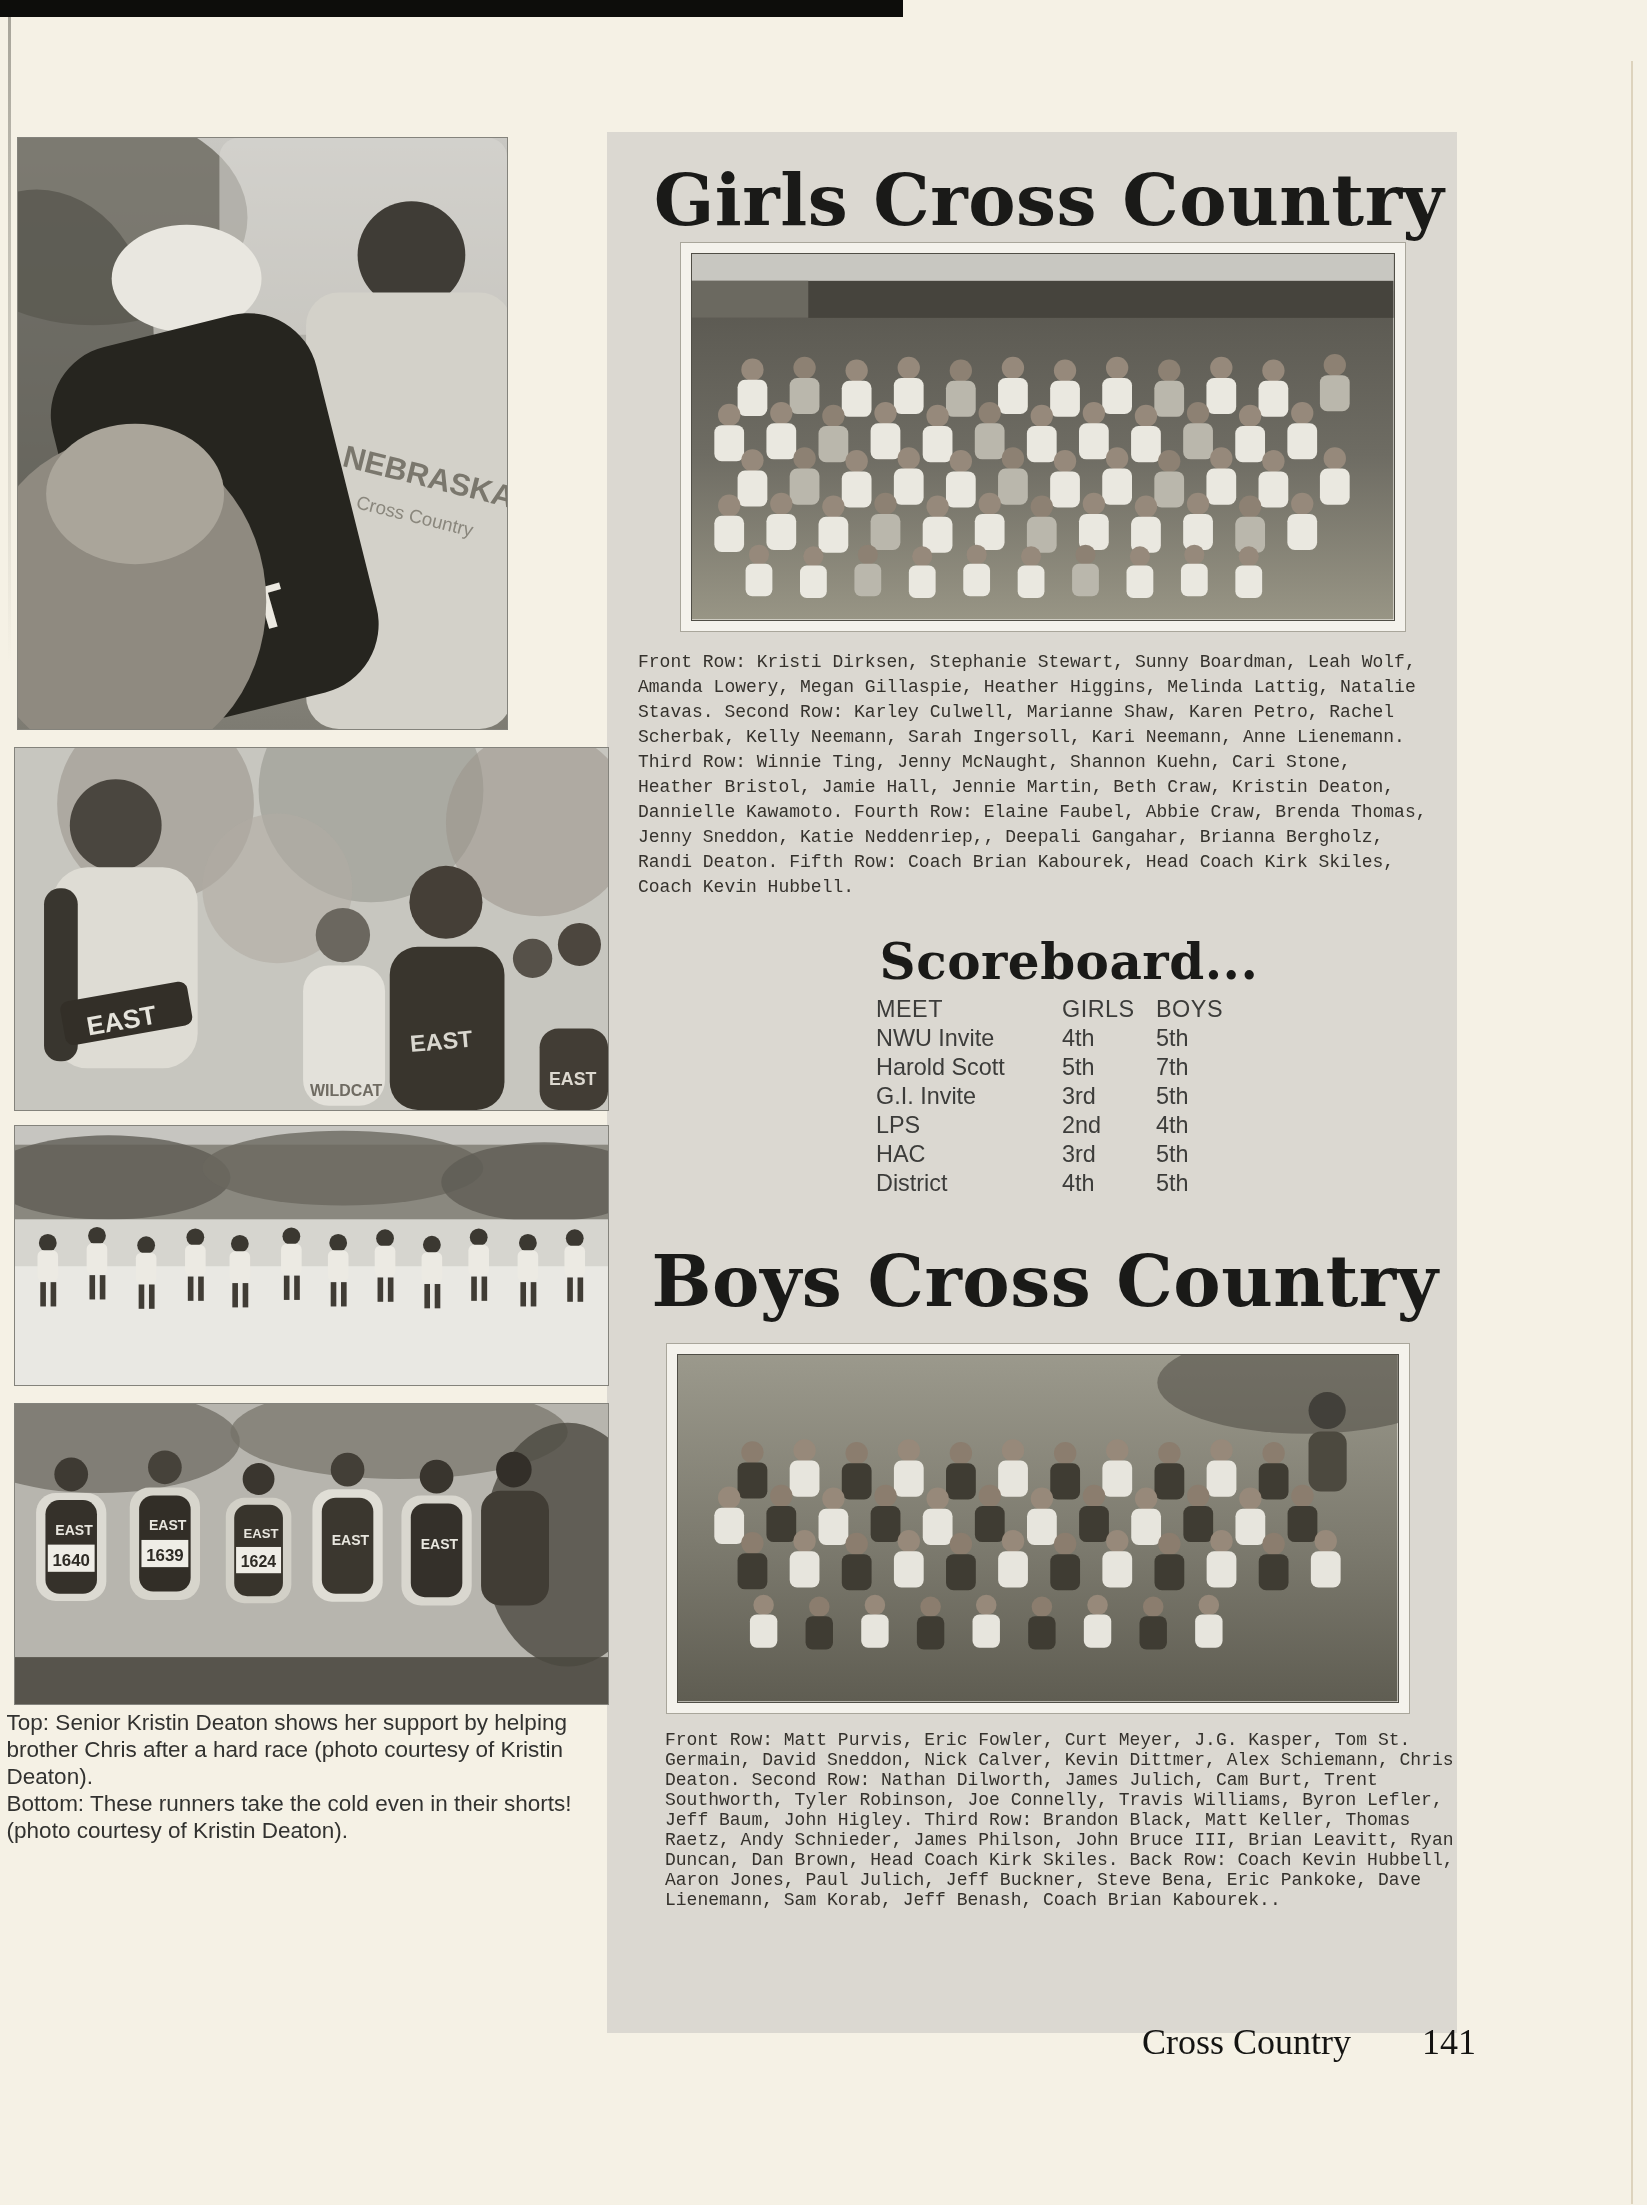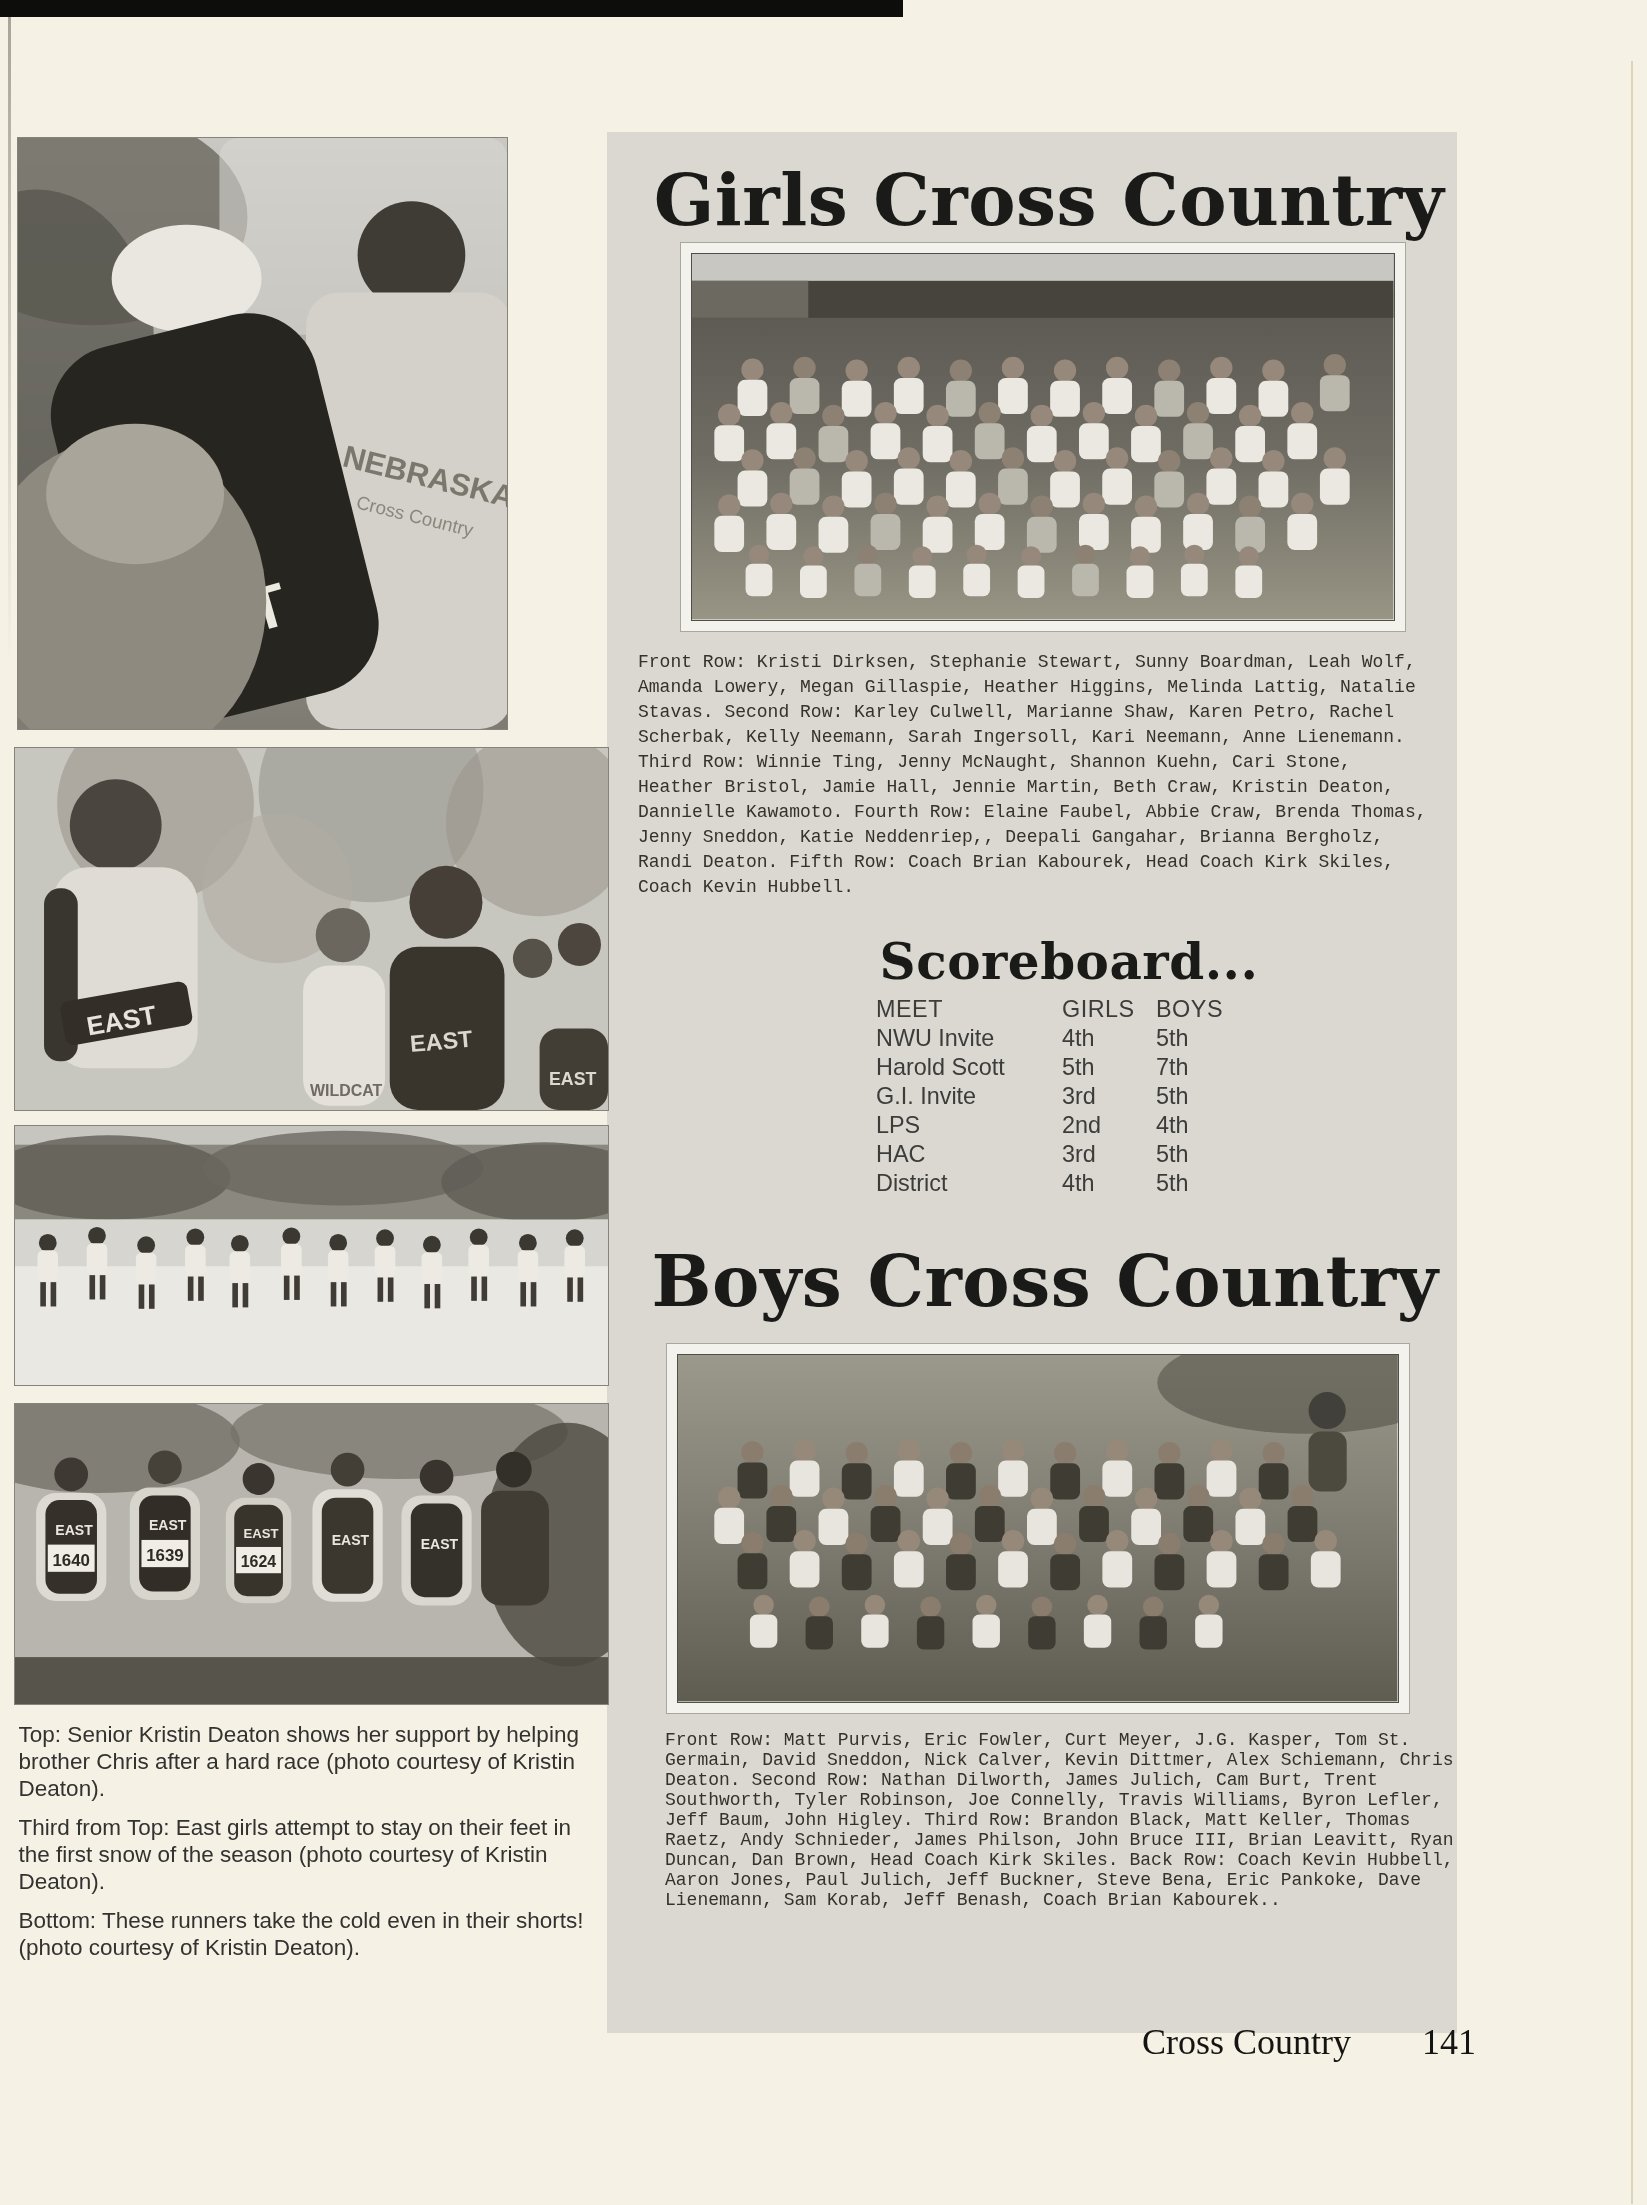--- a/index.html
+++ b/index.html
@@ -25,21 +25,21 @@
   .boys-title{left:608px;top:1234px;width:850px;font-size:71px;line-height:1;}
   .score-title{left:730px;top:921px;width:646px;font-size:50px;line-height:1;}
   .mono-caption{position:absolute;font-family:"Liberation Mono","DejaVu Sans Mono",monospace;
                 color:#35322d;font-size:18px;}
   .girls-caption{left:638px;top:650px;width:791px;line-height:25px;}
   .boys-caption{left:665px;top:1730px;width:796px;line-height:20px;}
   .score-table{left:876px;top:995px;display:grid;grid-template-columns:186px 94px 80px;
                font-size:23.4px;line-height:29px;color:#3c3c3a;}
   .score-table .hdr{letter-spacing:0.5px;}
   .left-captions{left:6.6px;top:1709px;width:613px;font-size:22.5px;line-height:27px;color:#323230;}
-  .left-captions p{margin:12px;}
+  .left-captions p{margin:0;}
   .footer{left:1142px;top:2021px;width:334px;display:flex;justify-content:space-between;
           align-items:baseline;font-family:"Liberation Serif","DejaVu Serif",serif;
           font-size:36px;color:#141412;}
   text{font-family:"Liberation Sans",sans-serif;}
 </style>
 </head>
 <body>
 
 <div class="page">
 
@@ -179,21 +179,20 @@
         <text x="866" y="310" font-size="30" font-weight="bold" fill="#e8e6de">EAST</text>
 
         <circle cx="1065" cy="140" r="38" fill="#332f29"></circle>
         <rect x="995" y="185" width="145" height="245" rx="42" fill="#413d35"></rect>
       </g>
     </svg>
   </div>
 
   <div class="abs left-captions">
     <p>Top:  Senior Kristin Deaton shows her support by helping brother Chris after a hard race  (photo courtesy of Kristin Deaton).</p>
-    <p>Third from Top:  East girls attempt to stay on their feet in the first snow of the season (photo courtesy of Kristin Deaton).</p>
     <p>Bottom:  These runners take the cold even in their shorts! (photo courtesy of Kristin Deaton).</p>
   </div>
 
   <h1 class="headline girls-title" style="margin:16px;">Girls Cross Country</h1>
 
   <div class="frame" style="left:680px;top:242px;width:726px;height:390px;">
     <svg viewBox="0 0 1508 790" preserveAspectRatio="none">
       <defs>
         <linearGradient id="ggrass" x1="0" y1="0" x2="0" y2="1">
           <stop offset="0" stop-color="#55534c"></stop>

